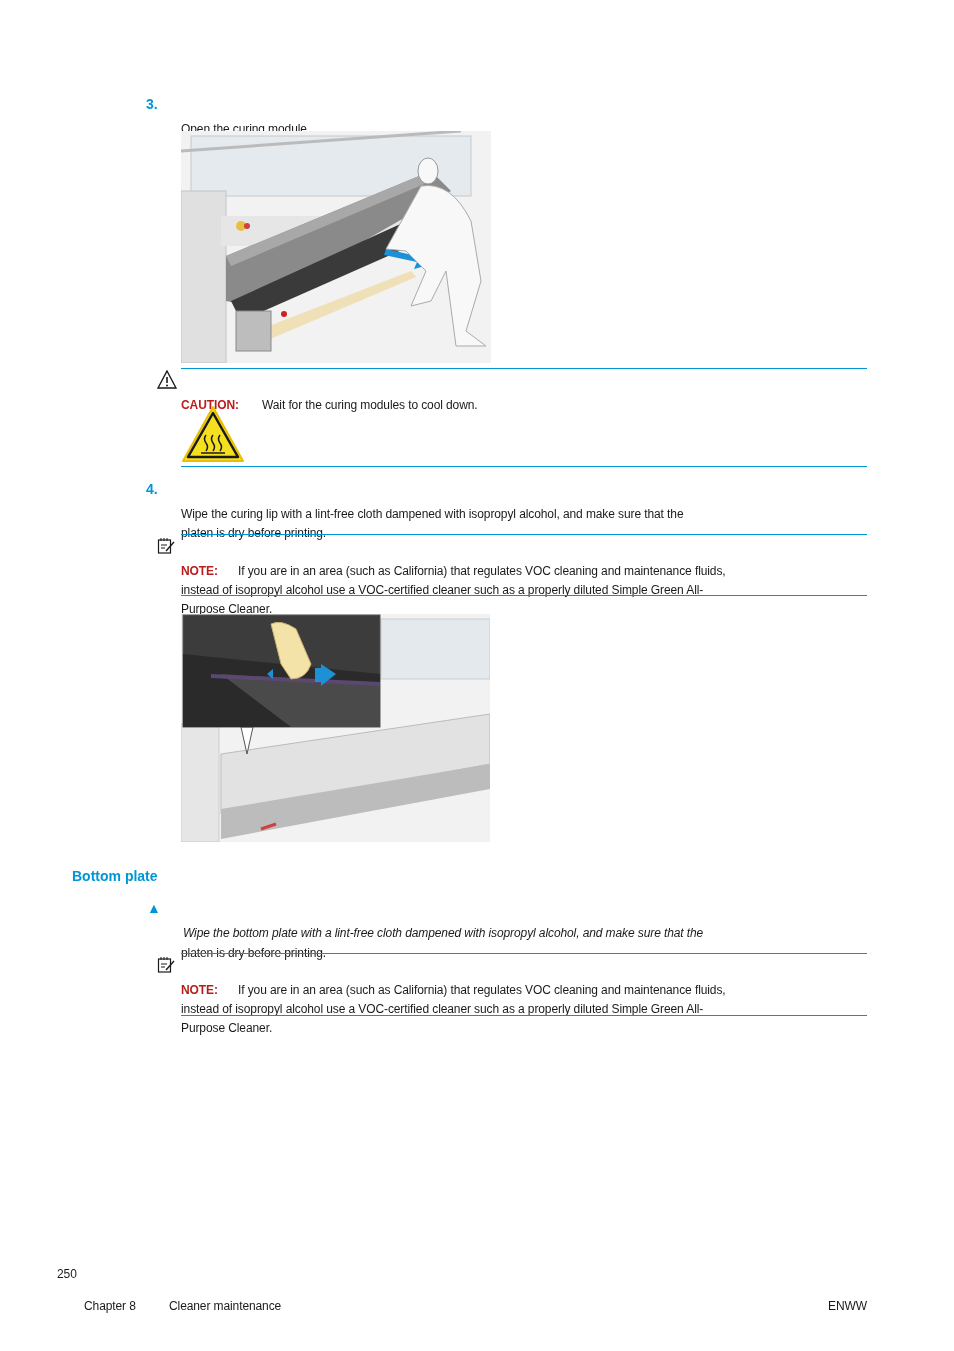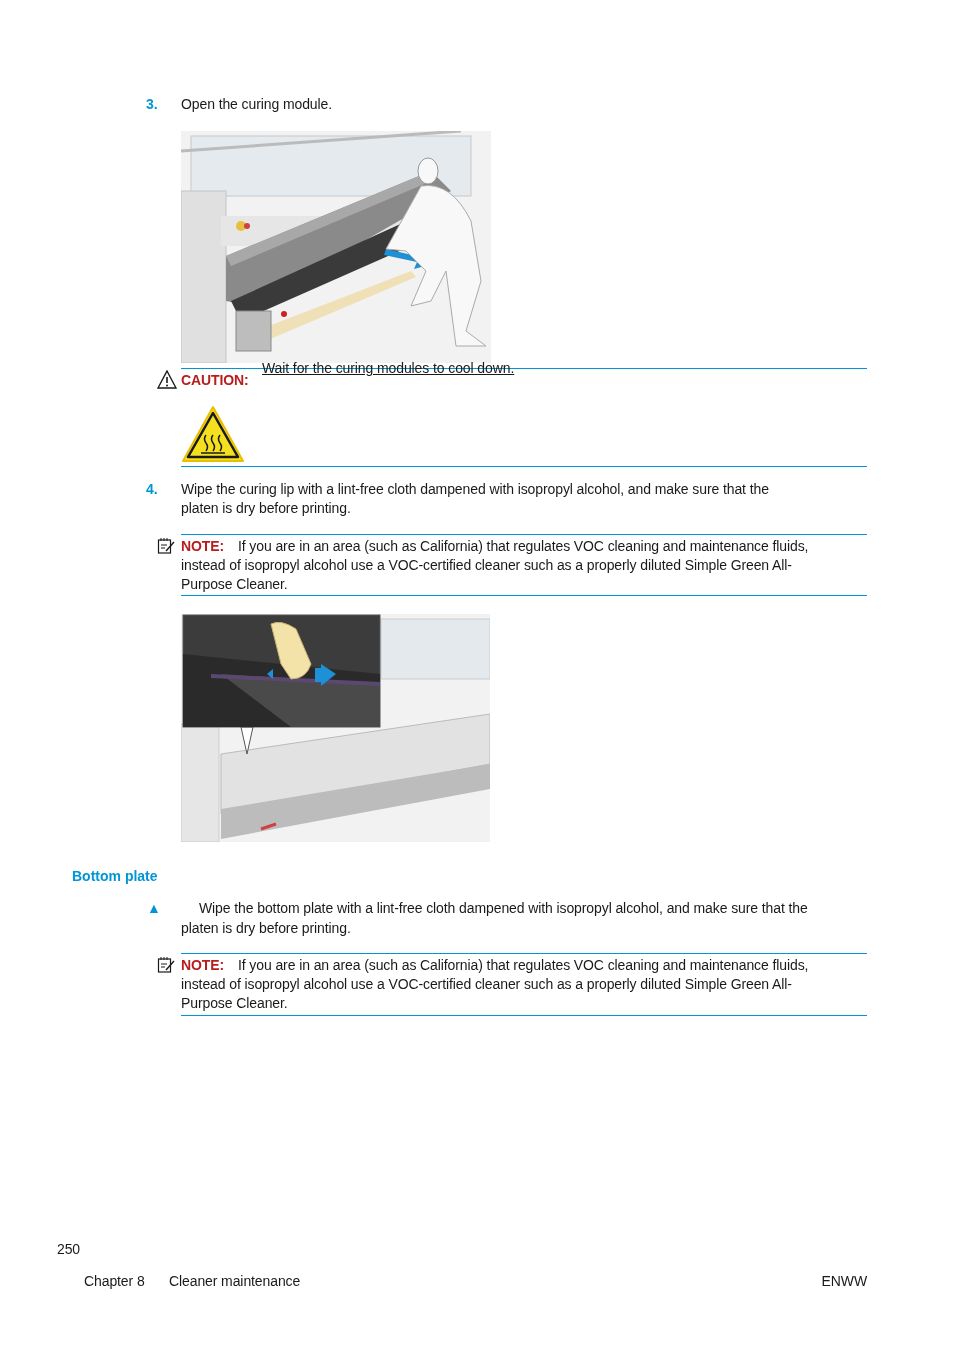--- a/index.html
+++ b/index.html
@@ -1,20 +1,20 @@
 <!DOCTYPE html>
 <html><head>
 <meta charset="utf-8">
 <style>
   html, body { margin: 0; padding: 0; background: #ffffff; }
   body { width: 954px; height: 1351px; position: relative; font-family: "Liberation Sans", sans-serif; color: #1a1a1a; font-size: 14px; overflow: hidden; }
   .abs { position: absolute; }
   .blue { color: #0096d6; }
   .step-num { font-weight: bold; color: #0096d6; font-size: 14px; }
-  .txt { font-size: 14px; line-height: 19.5px; letter-spacing: -0.1px; }
+  .txt { font-size: 12px; line-height: 19.5px; letter-spacing: -0.1px; margin-top: 25px; }
   .rule { position: absolute; height: 1px; background: #0096d6; }
   .label { font-weight: bold; color: #b91c1c; }
   .heading { font-weight: bold; color: #0096d6; font-size: 14px; text-align: right; }
   .fig { position: absolute; overflow: hidden; }
 </style>
 </head>
 <body>
 
 <span class="abs step-num" style="left:146px; top:96px;">3.</span>
 <span class="abs txt" style="left:181px; top:95px;">Open the curing module.</span>
@@ -42,21 +42,21 @@
 
 <div class="rule" style="left:181px; top:368px; width:686px;"></div>
 <span class="abs" style="left:157px; top:370px; width:20px; height:20px;">
   <svg width="20" height="19" viewBox="0 0 20 19">
       <polygon points="10,1 19,18 1,18" fill="none" stroke="#1a1a1a" stroke-width="1.4"></polygon>
       <line x1="10" y1="7" x2="10" y2="13" stroke="#1a1a1a" stroke-width="1.6"></line>
       <circle cx="10" cy="15.5" r="1" fill="#1a1a1a"></circle>
     </svg>
 </span>
 <span class="abs txt label" style="left:181px; top:371px;">CAUTION:</span>
-<span class="abs txt" style="left:262px; top:359px;text-decoration:underline;">Wait for the curing modules to cool down.</span>
+<span class="abs txt" style="left:262px; top:371px;">Wait for the curing modules to cool down.</span>
 <span class="abs" style="left:181px; top:405px; width:64px; height:58px;">
   <svg width="64" height="58" viewBox="0 0 64 58">
     <polygon points="32,2 62,56 2,56" fill="#f5e020" stroke="#e8c000" stroke-width="2" stroke-linejoin="round"></polygon>
     <polygon points="32,8 57,52 7,52" fill="none" stroke="#1a1a1a" stroke-width="2.5" stroke-linejoin="round"></polygon>
     <path d="M25 30 q-3 4 0 8 q3 4 0 8" fill="none" stroke="#1a1a1a" stroke-width="1.5"></path>
     <path d="M32 30 q-3 4 0 8 q3 4 0 8" fill="none" stroke="#1a1a1a" stroke-width="1.5"></path>
     <path d="M39 30 q-3 4 0 8 q3 4 0 8" fill="none" stroke="#1a1a1a" stroke-width="1.5"></path>
     <line x1="20" y1="48" x2="44" y2="48" stroke="#1a1a1a" stroke-width="1.5"></line>
   </svg>
 </span>
@@ -99,21 +99,21 @@
     <polygon points="30,60 199,68 199,72 30,64" fill="#5a4870"></polygon>
     <path d="M90 10 Q100 5 115 15 L130 50 Q125 65 110 65 L100 50 Z" fill="#f3e3a8" stroke="#c8b070"></path>
     <polygon points="140,50 155,60 140,72" fill="#1e90d6"></polygon>
     <rect x="134" y="54" width="8" height="14" fill="#1e90d6"></rect>
     <polygon points="92,55 86,60 92,65" fill="#1e90d6"></polygon>
   </svg>
 </div>
 
 <span class="abs heading" style="left:72px; top:868px;">Bottom plate</span>
 <span class="abs blue" style="left:147px; top:900px; font-size:14px;">▲</span>
-<span class="abs txt" style="left:199px; top:899px;">Wipe the bottom plate with a lint-free cloth dampened with isopropyl alcohol, and make sure that the</span>
+<span class="abs txt" style="left:183px; top:899px;font-style:italic;">Wipe the bottom plate with a lint-free cloth dampened with isopropyl alcohol, and make sure that the</span>
 <span class="abs txt" style="left:181px; top:919px;">platen is dry before printing.</span>
 
 <div class="rule" style="left:181px; top:953px; width:686px;"></div>
 <span class="abs" style="left:157px; top:956px; width:18px; height:18px;">
   <svg width="18" height="18" viewBox="0 0 18 18">
       <rect x="1.5" y="3" width="12" height="13" fill="none" stroke="#1a1a1a" stroke-width="1.2"></rect>
       <line x1="4" y1="1" x2="4" y2="4" stroke="#1a1a1a"></line>
       <line x1="7" y1="1" x2="7" y2="4" stroke="#1a1a1a"></line>
       <line x1="10" y1="1" x2="10" y2="4" stroke="#1a1a1a"></line>
       <line x1="4" y1="8" x2="10" y2="8" stroke="#1a1a1a"></line>

